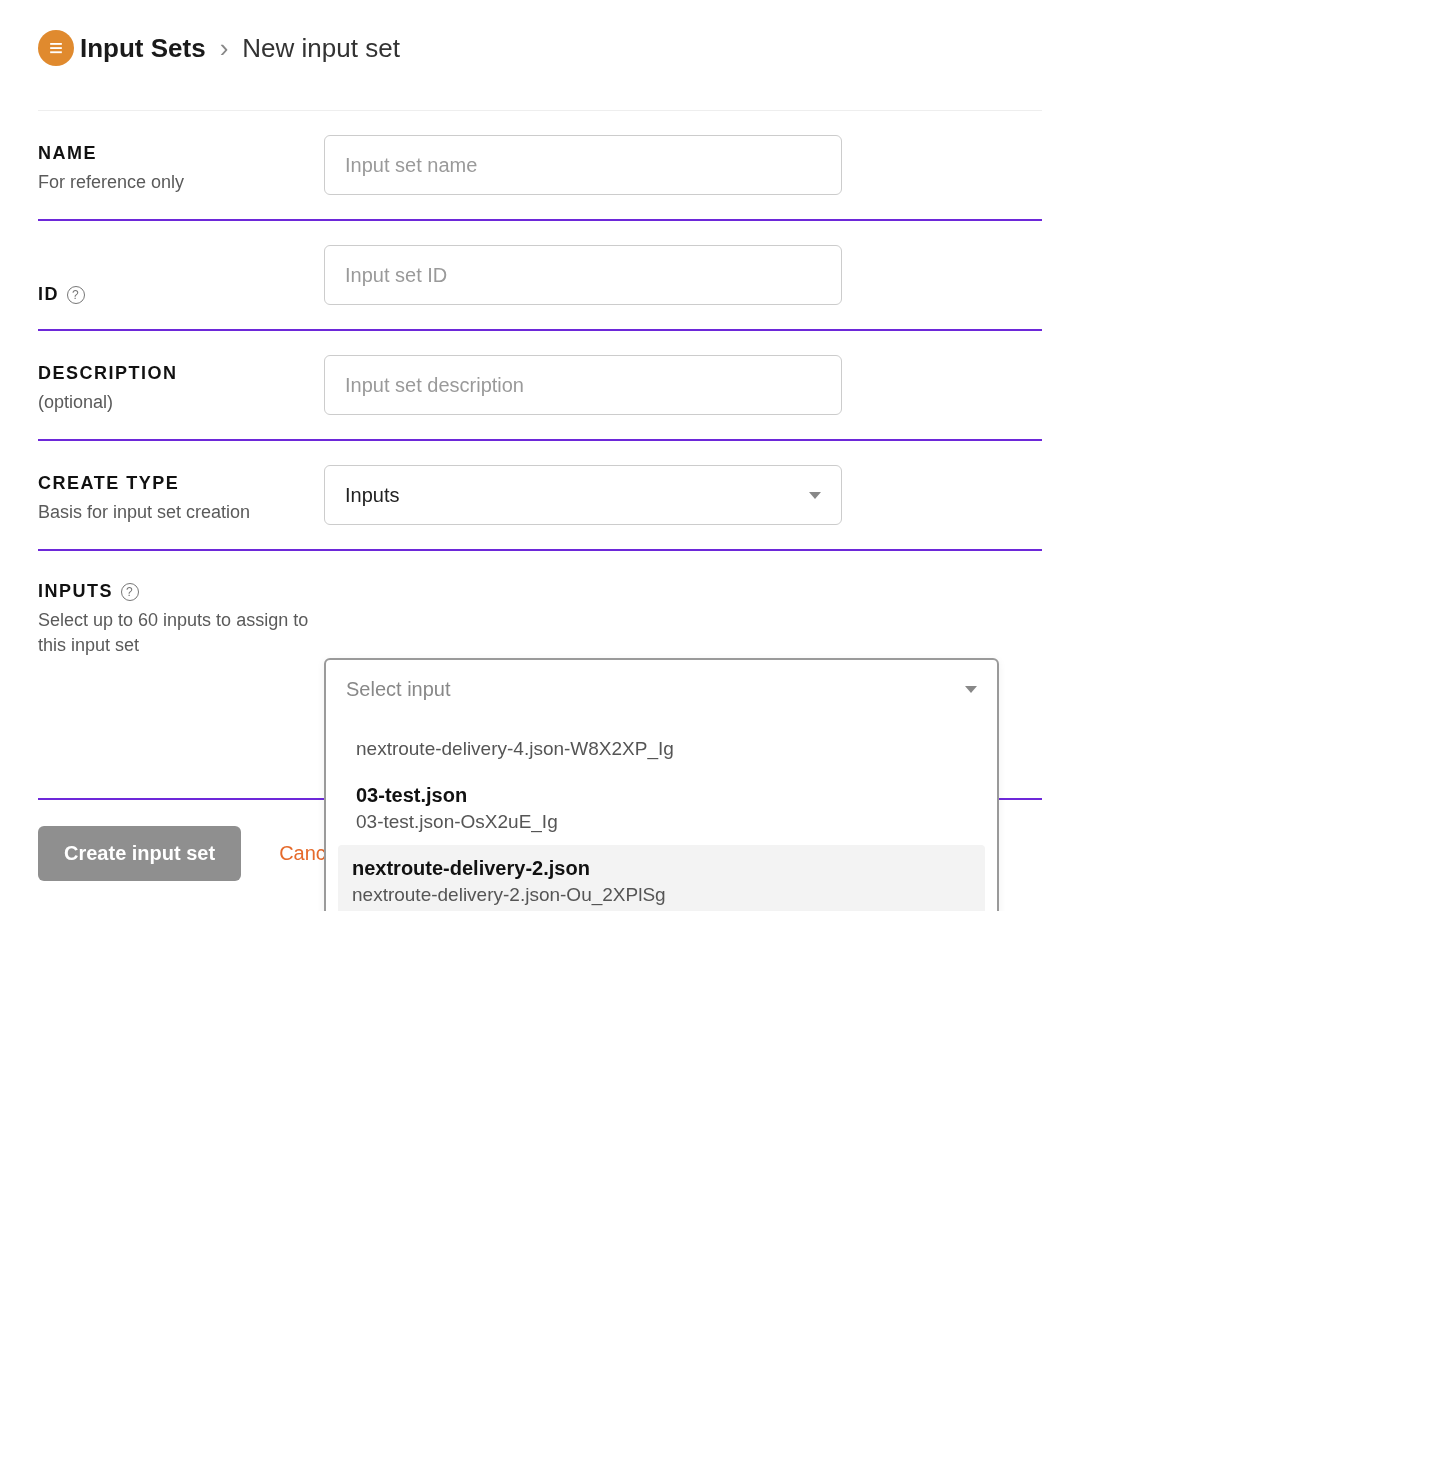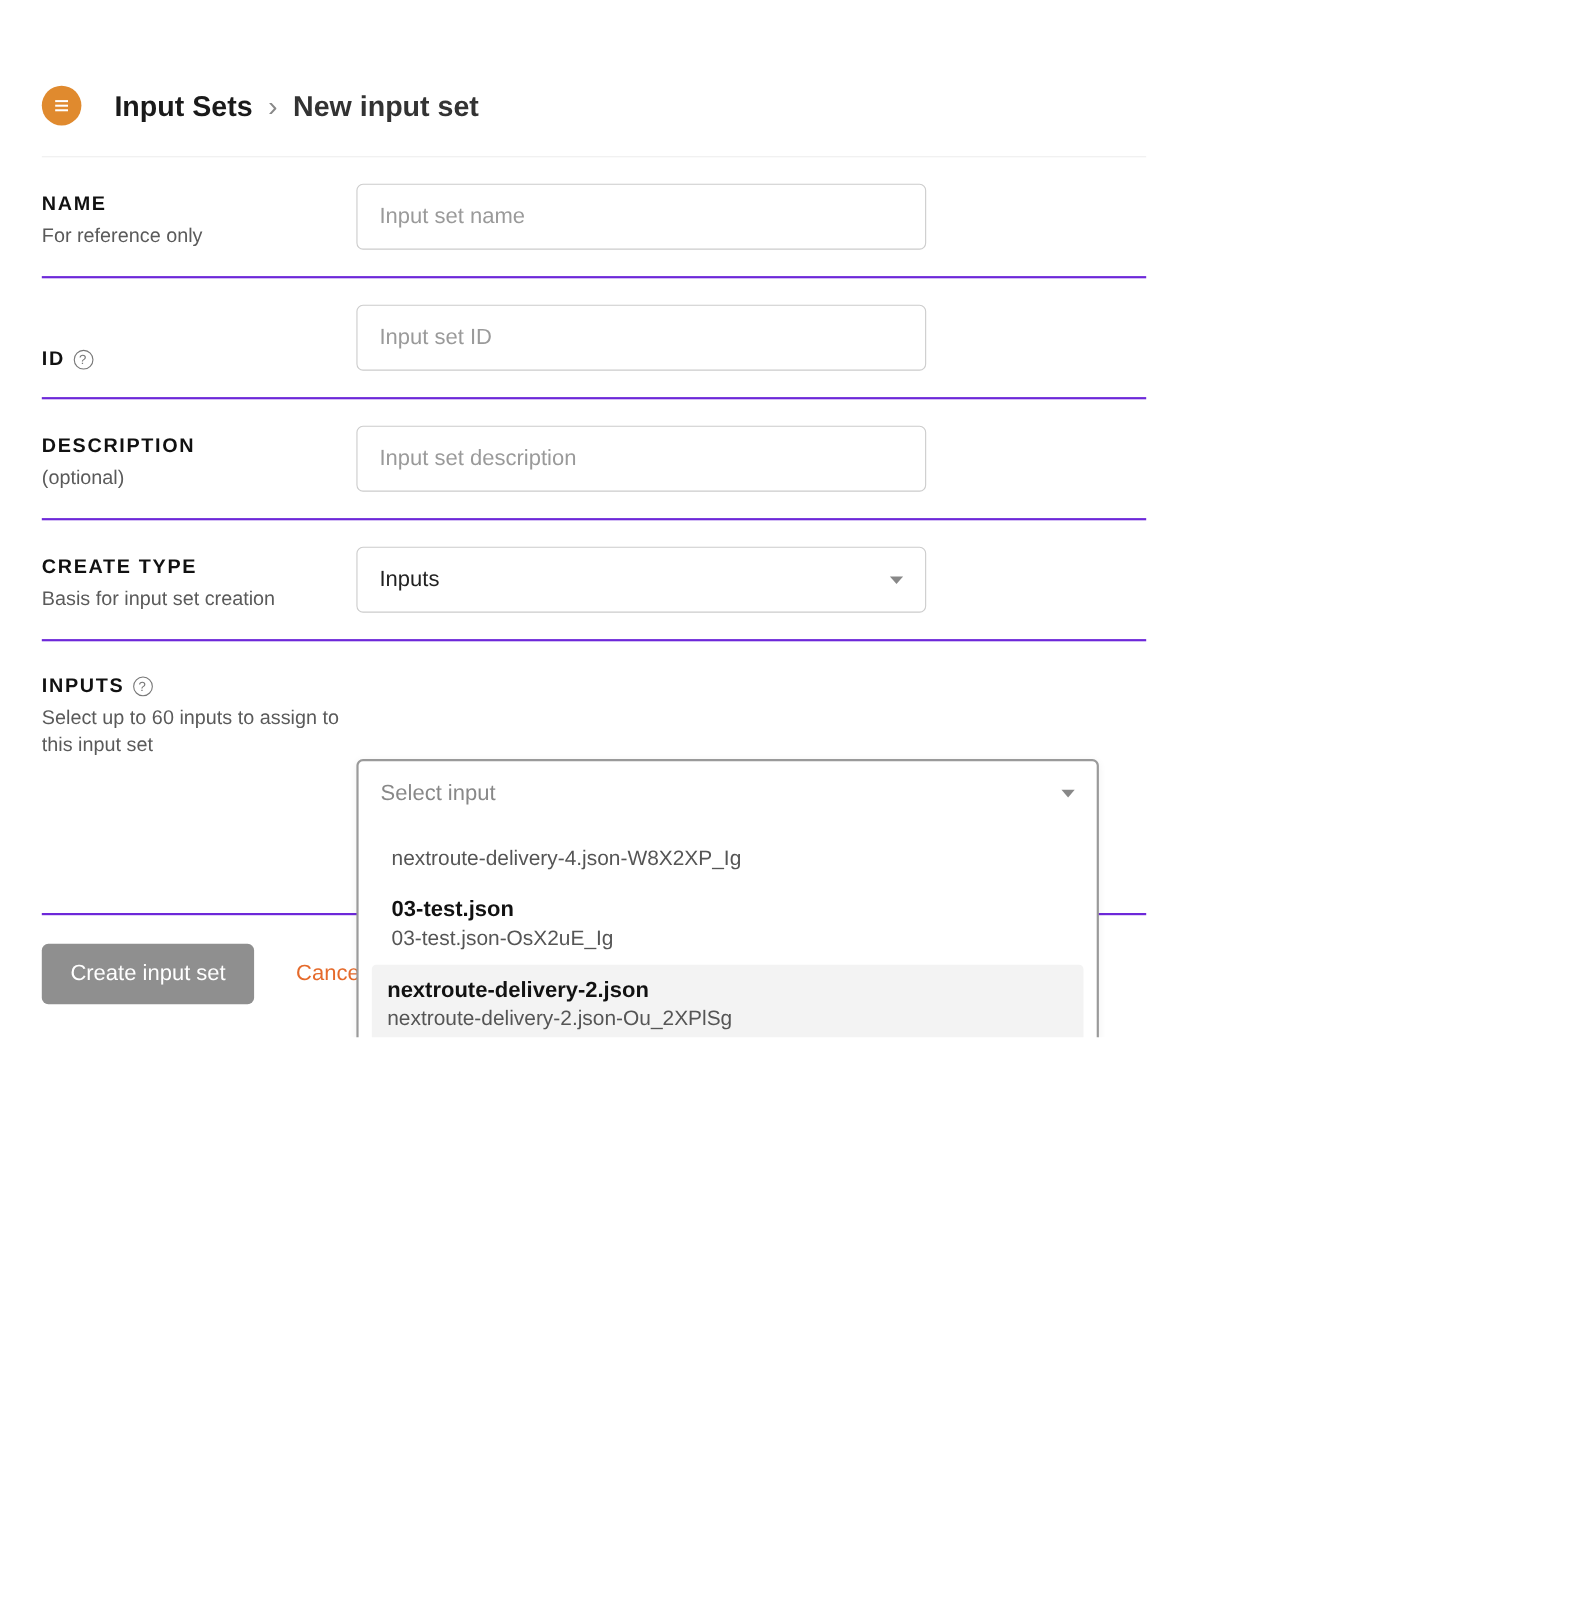--- a/index.html
+++ b/index.html
@@ -6,40 +6,39 @@
   body {
     font-family: -apple-system, BlinkMacSystemFont, "Segoe UI", Helvetica, Arial, sans-serif;
     background: #fff;
     color: #1a1a1a;
     width: 1080px;
     padding: 30px 38px;
   }
   .header {
     display: flex;
     align-items: center;
-    gap: 30px;
-    padding-bottom: 28px;
+    gap: 6px;
+    padding-bottom: 44px;
     border-bottom: 1px solid #eee;
-    margin-top: 48px;
   }
   .header-icon {
     width: 36px; height: 36px;
     border-radius: 50%;
     background: #e08a2e;
     display: flex; align-items: center; justify-content: center;
     flex-shrink: 0;
   }
   .header-icon svg { width: 20px; height: 20px; }
   .breadcrumb {
     font-size: 26px;
     font-weight: 600;
     display: flex; align-items: center; gap: 14px;
   }
   .breadcrumb .chev { color: #888; font-weight: 400; }
-  .breadcrumb .current { font-weight: 700; color: #333; }
+  .breadcrumb .current { font-weight: 400; color: #333; }
 
   .form-row {
     display: flex;
     padding: 24px 0;
     border-bottom: 2px solid #6d28d9;
     align-items: flex-end;
   }
   .label-col {
     width: 286px;
     padding-top: 6px;
@@ -139,21 +138,21 @@
   .actions {
     display: flex;
     align-items: center;
     gap: 38px;
     padding-top: 26px;
   }
   .btn-primary {
     background: #8f8f8f;
     color: #fff;
     font-size: 20px;
-    font-weight: 400;
+    font-weight: 700;
     padding: 16px 26px;
     border: none;
     border-radius: 6px;
     cursor: pointer;
   }
   .link-cancel {
     color: #e56a2b;
     font-size: 20px;
     font-weight: 500;
     cursor: pointer;

